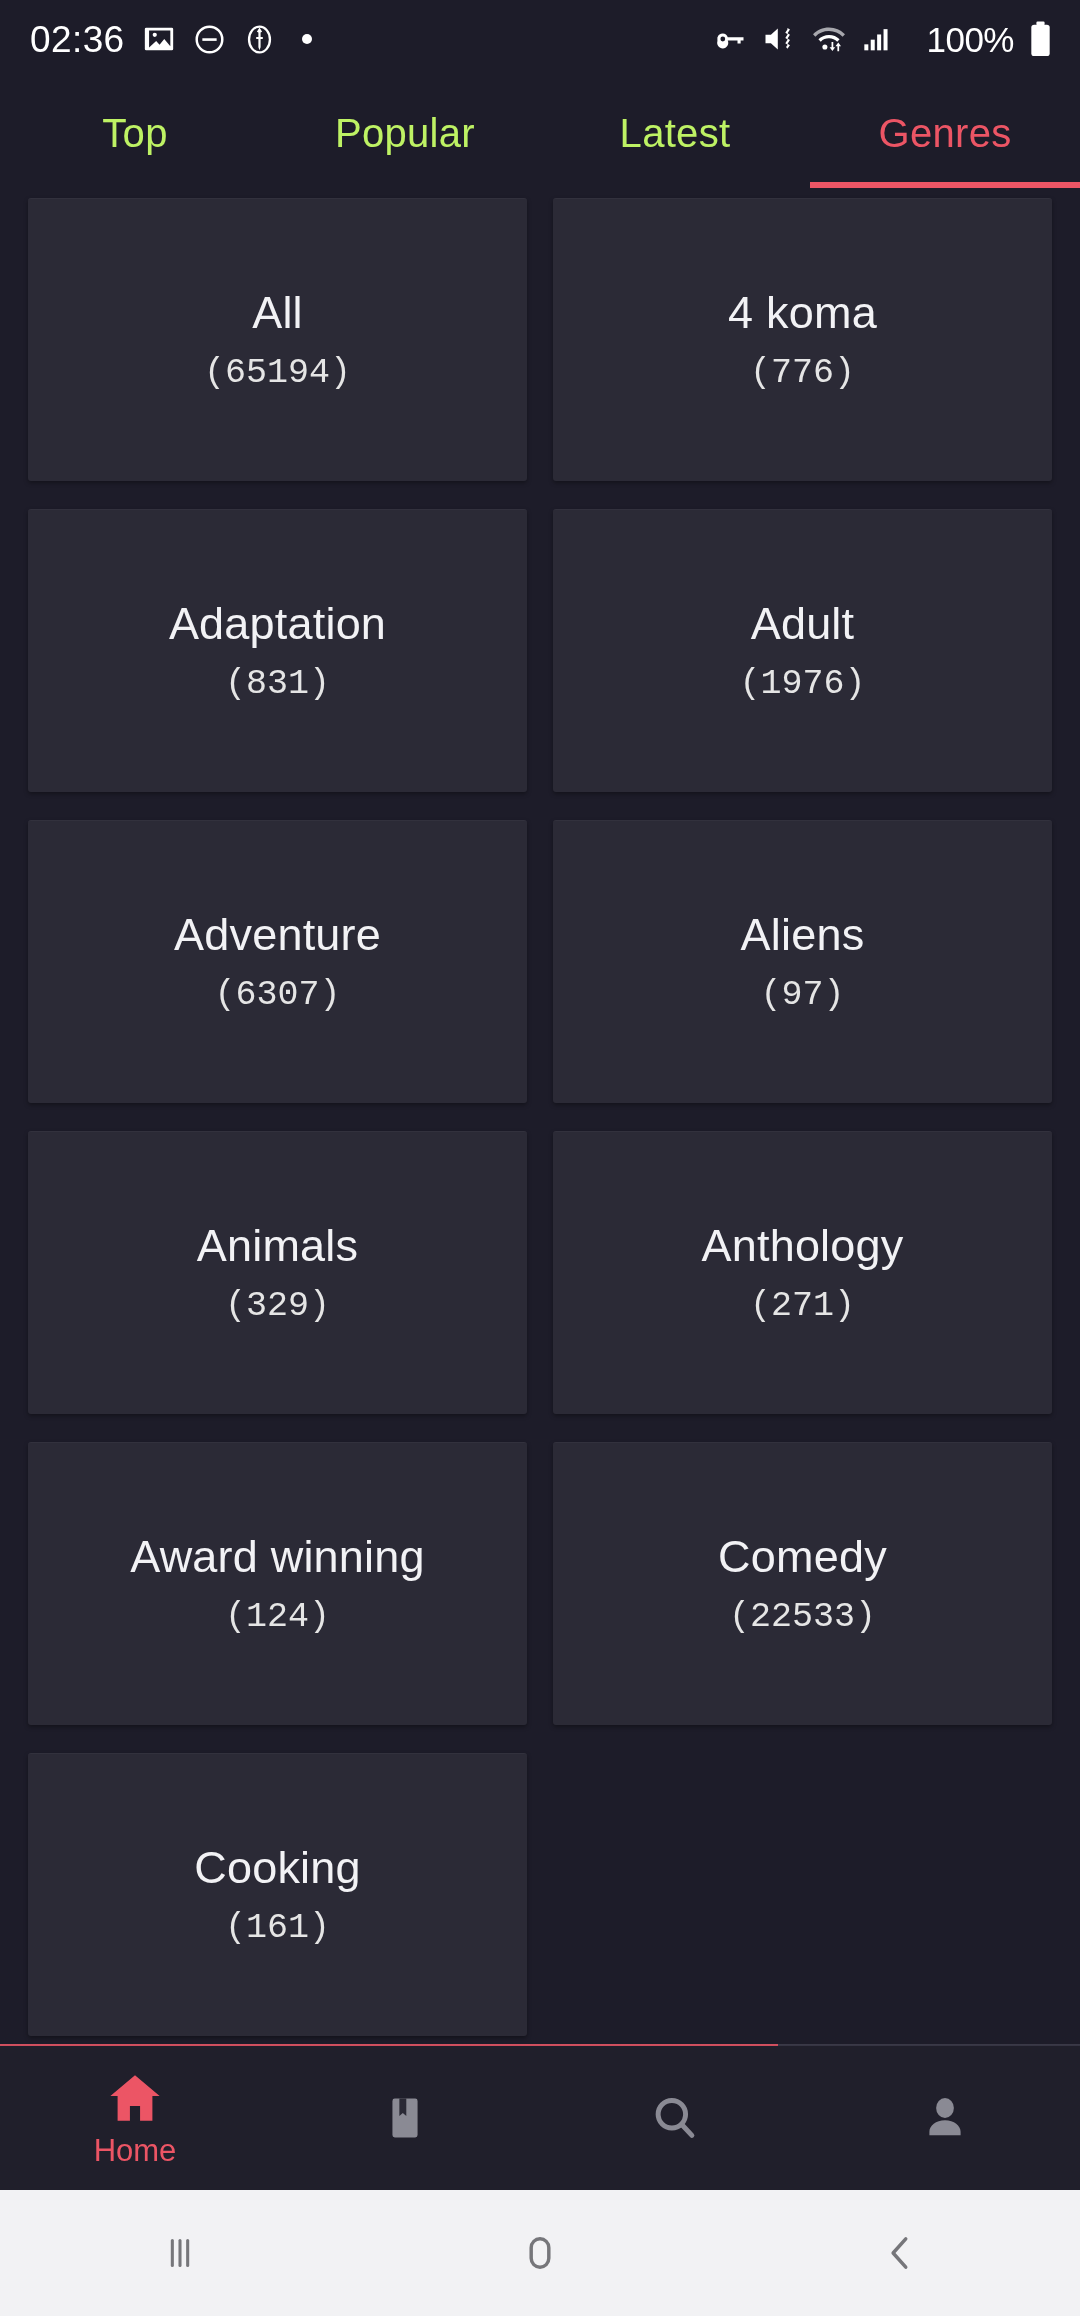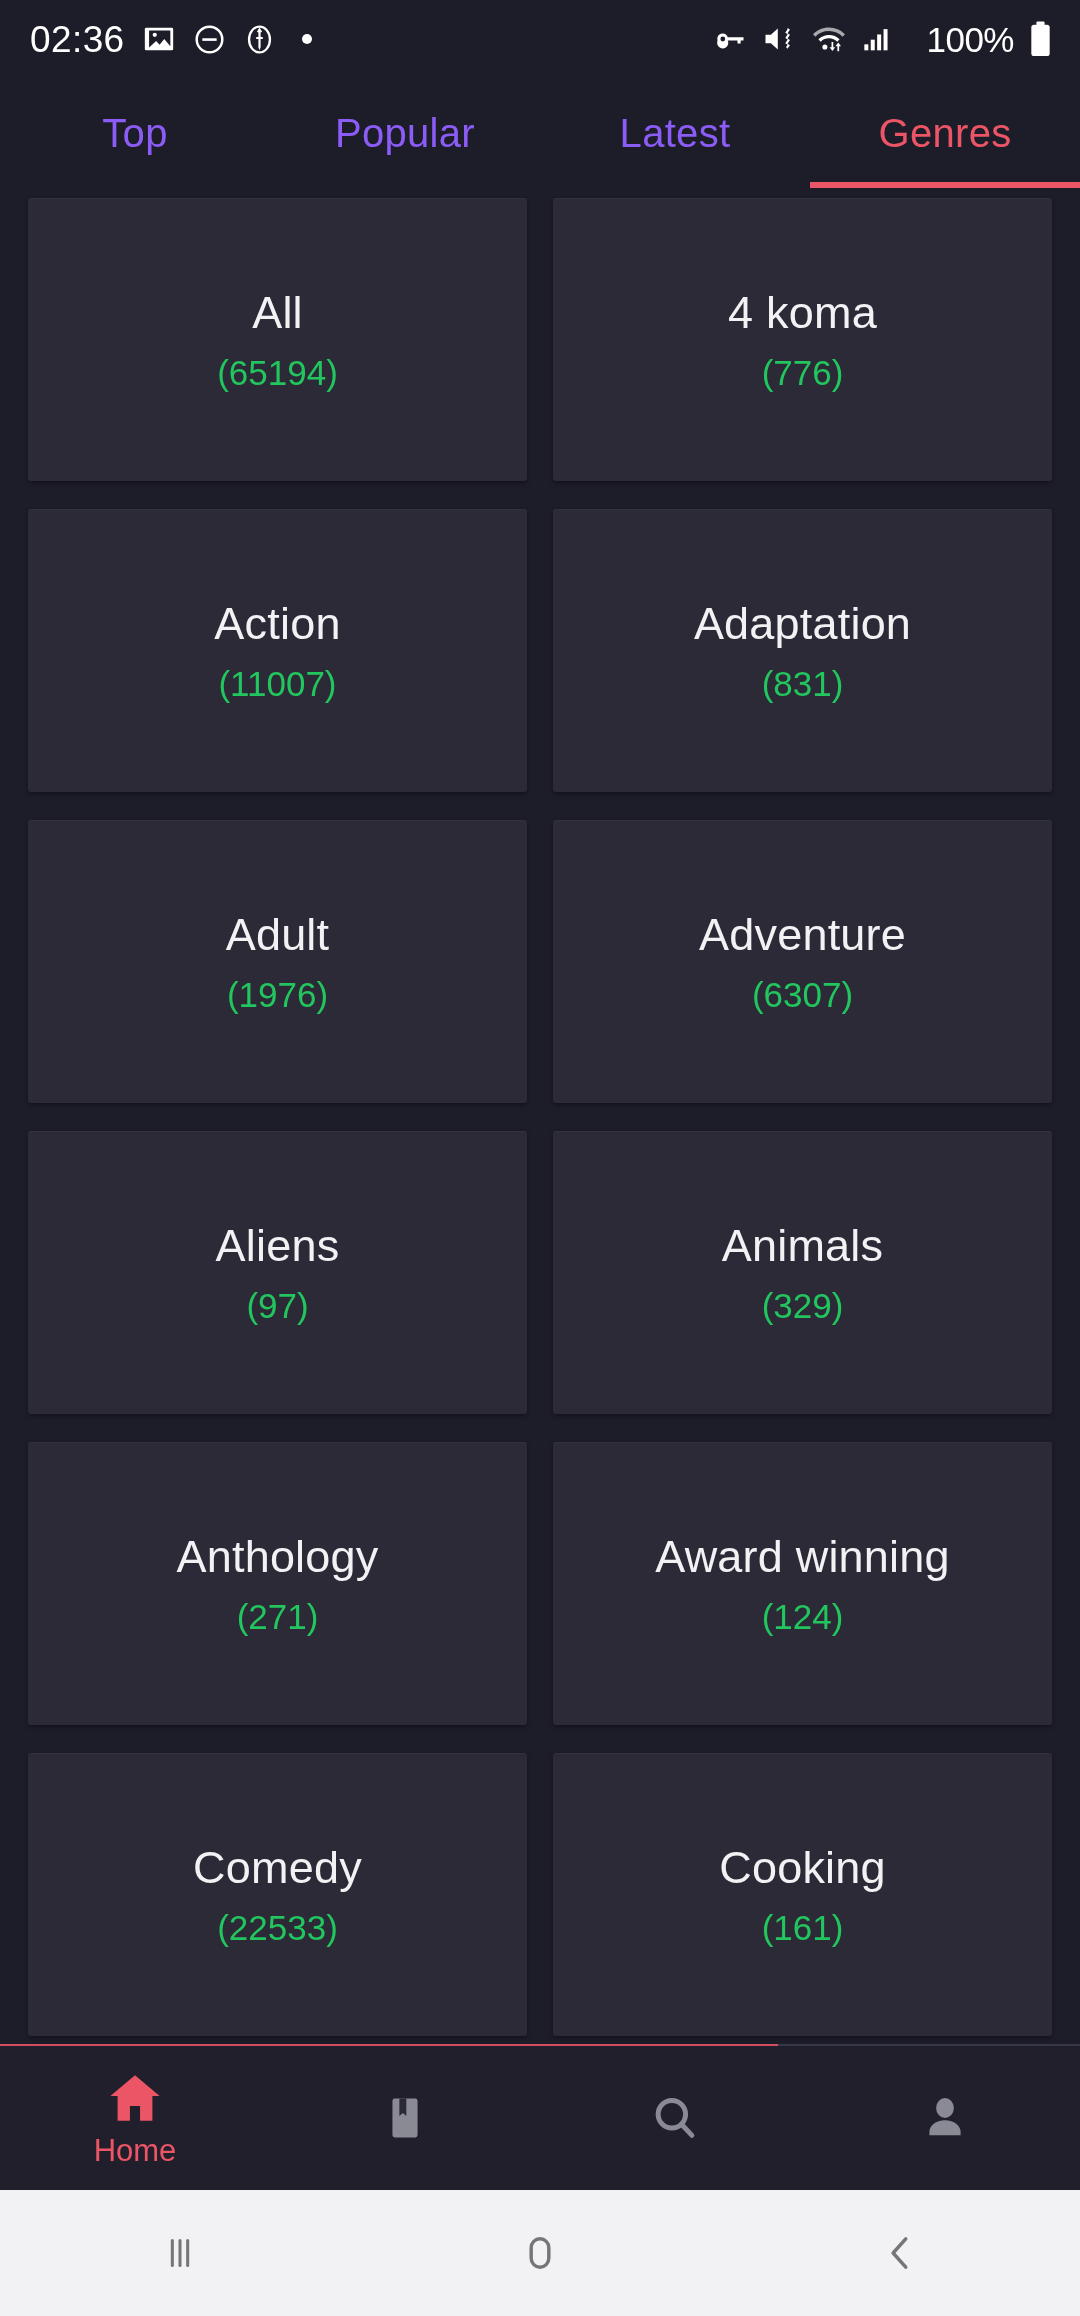--- a/index.html
+++ b/index.html
@@ -43,21 +43,21 @@
     background:#1d1c29;
     display:flex;
     flex:0 0 auto;
     position:relative;
   }
   .tab {
     flex:1 1 0;
     display:flex; align-items:center; justify-content:center;
     position:relative;
     font-size:40px;
-    color:#8b5cf6;
+    color:#bef264;
     letter-spacing:0.3px;
   }
   .tab.active { color:#ec5565; }
   .tab.active::after {
     content:"";
     position:absolute;
     left:0; right:0; bottom:0;
     height:6px;
     background:#ec5565;
   }
@@ -90,25 +90,26 @@
   .genre-name {
     color:#f2f2f5;
     font-size:45px;
     font-weight:400;
     line-height:1.1;
     text-align:center;
     letter-spacing:0.2px;
   }
   .genre-count {
     margin-top:16px;
-    color:#22c55e;
+    color:#e5e5e5;
     font-size:35px;
     font-weight:400;
     line-height:1.1;
     text-align:center;
+    font-family:Liberation Mono, monospace;
   }
 
   
   .bottomnav {
     flex:0 0 auto;
     height:146px;
     background:#201f2b;
     border-top:1px solid #3a3947;
     display:flex;
     align-items:flex-end;
@@ -227,24 +228,20 @@
 
       <div class="genre-card">
         <div class="genre-name">All</div>
         <div class="genre-count">(65194)</div>
       </div>
       <div class="genre-card">
         <div class="genre-name">4 koma</div>
         <div class="genre-count">(776)</div>
       </div>
       <div class="genre-card">
-        <div class="genre-name">Action</div>
-        <div class="genre-count">(11007)</div>
-      </div>
-      <div class="genre-card">
         <div class="genre-name">Adaptation</div>
         <div class="genre-count">(831)</div>
       </div>
       <div class="genre-card">
         <div class="genre-name">Adult</div>
         <div class="genre-count">(1976)</div>
       </div>
       <div class="genre-card">
         <div class="genre-name">Adventure</div>
         <div class="genre-count">(6307)</div>

